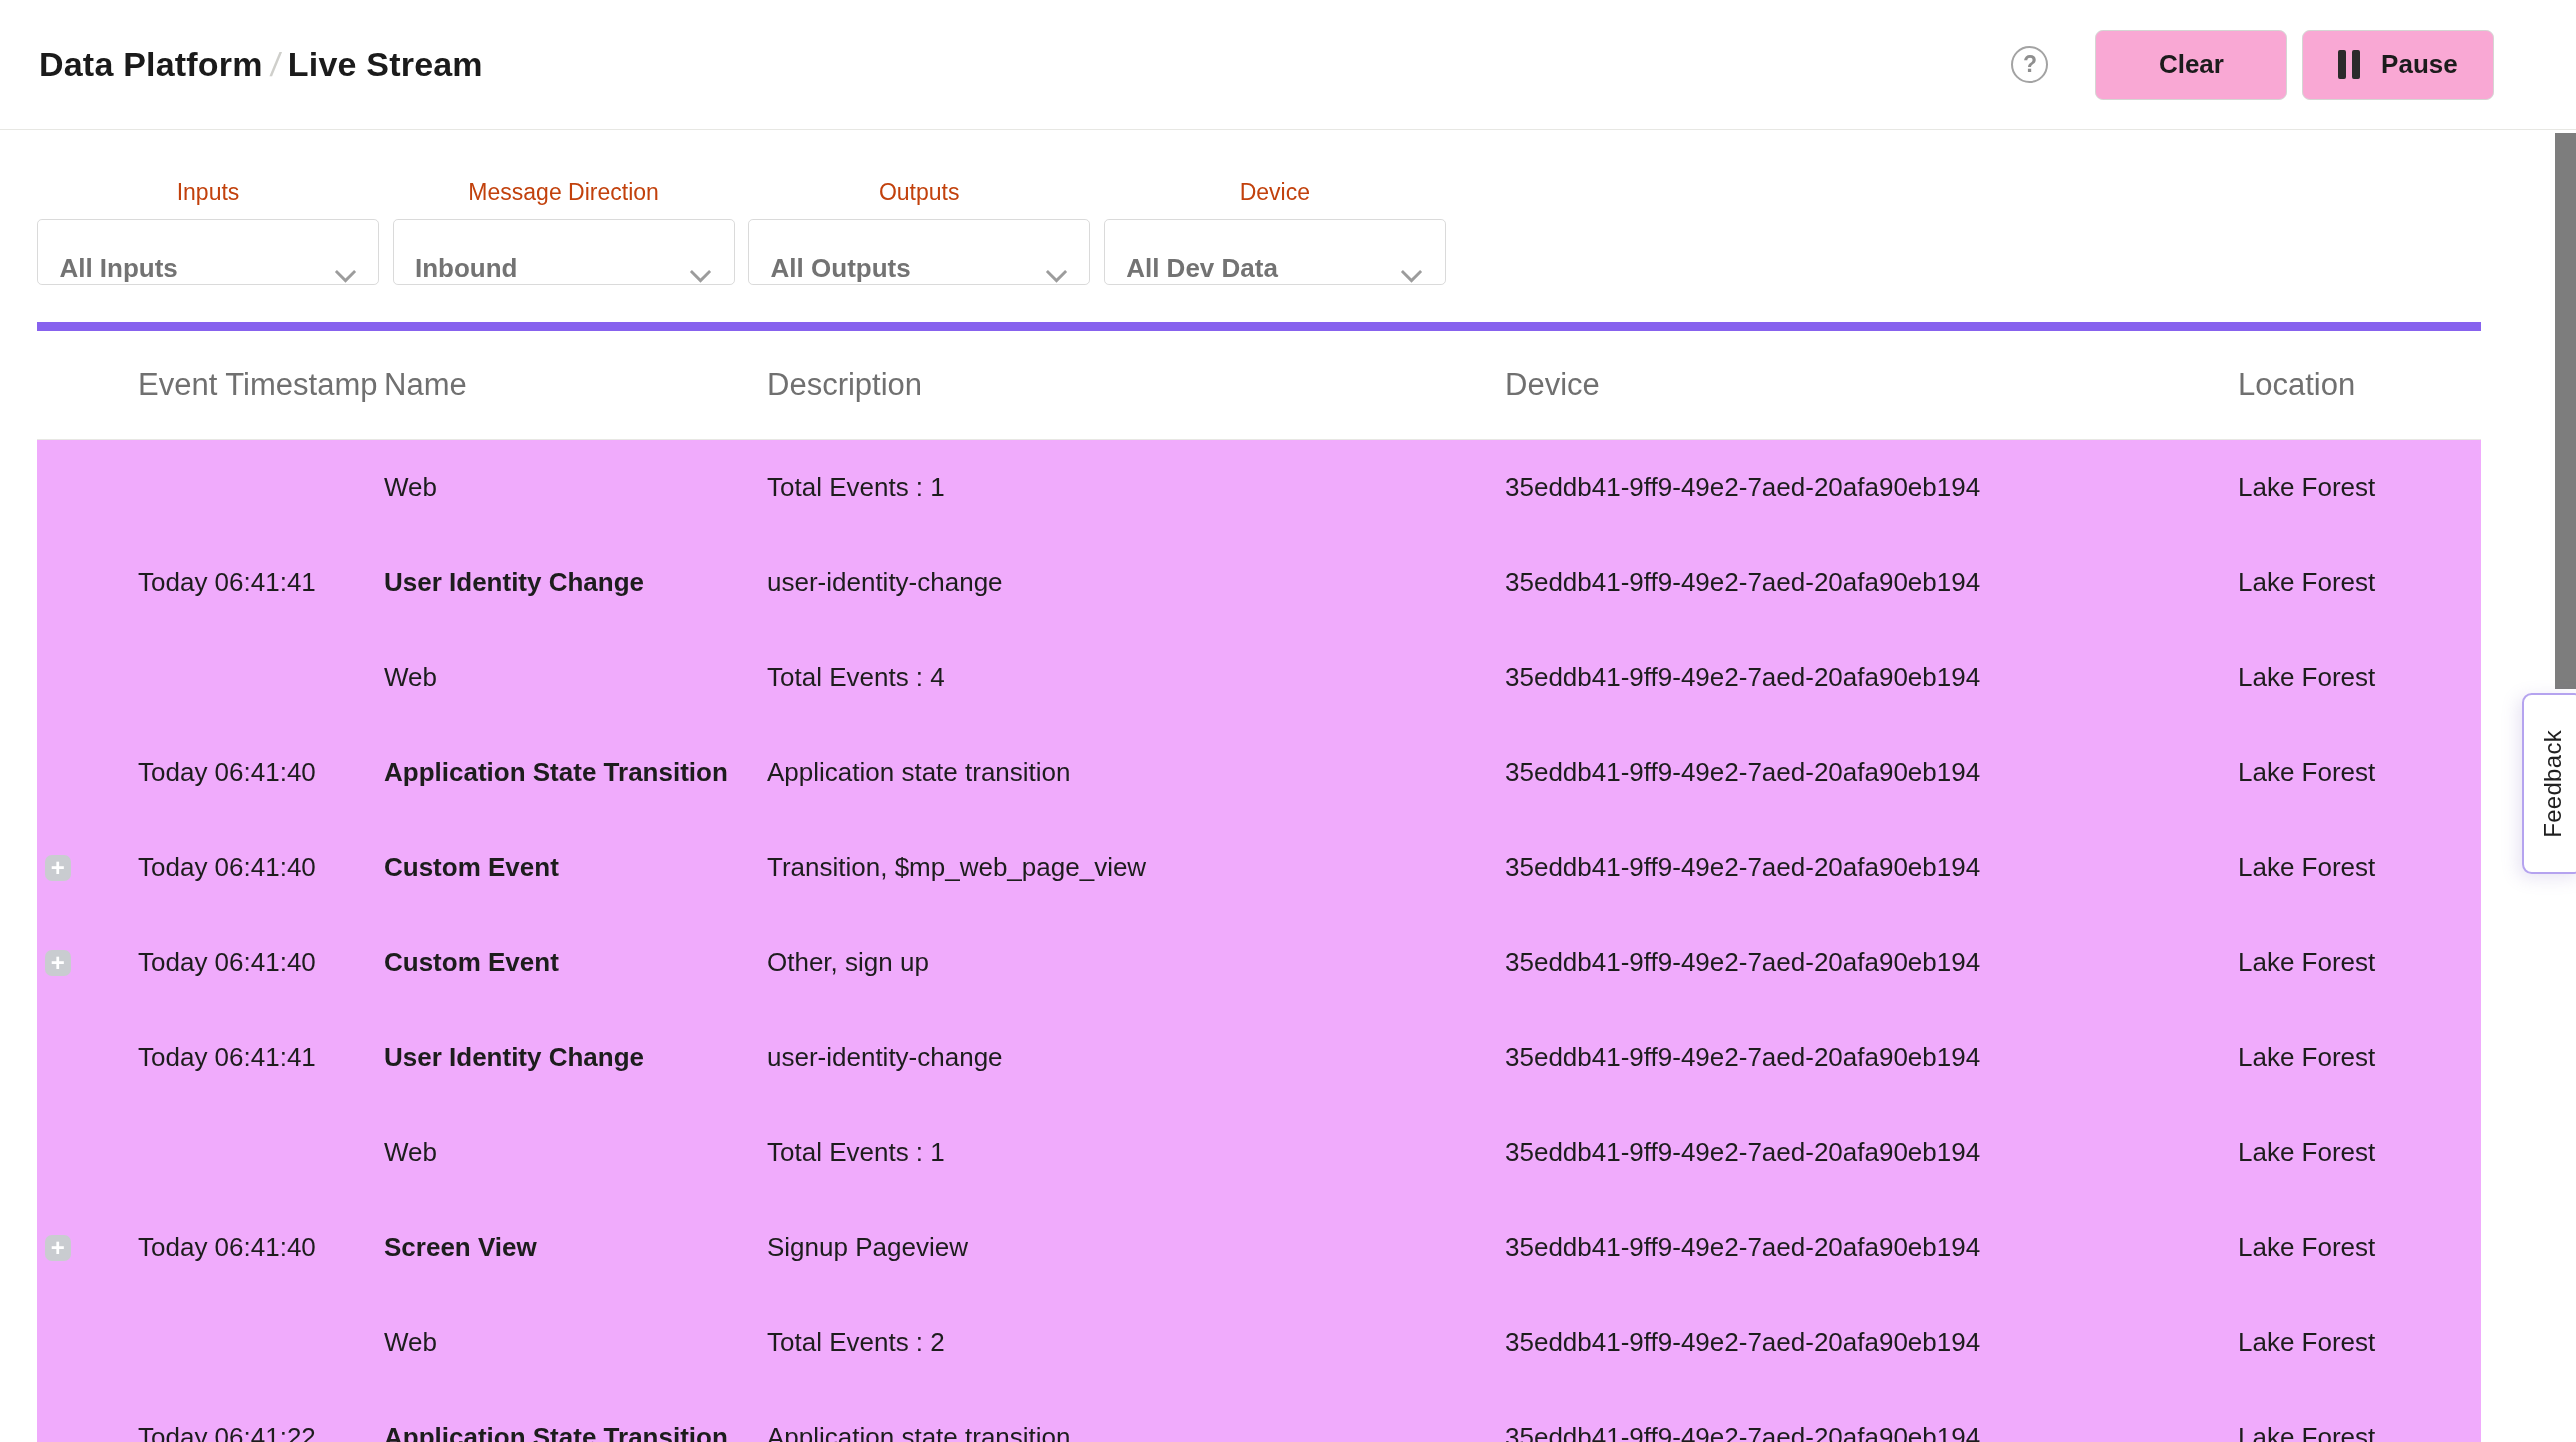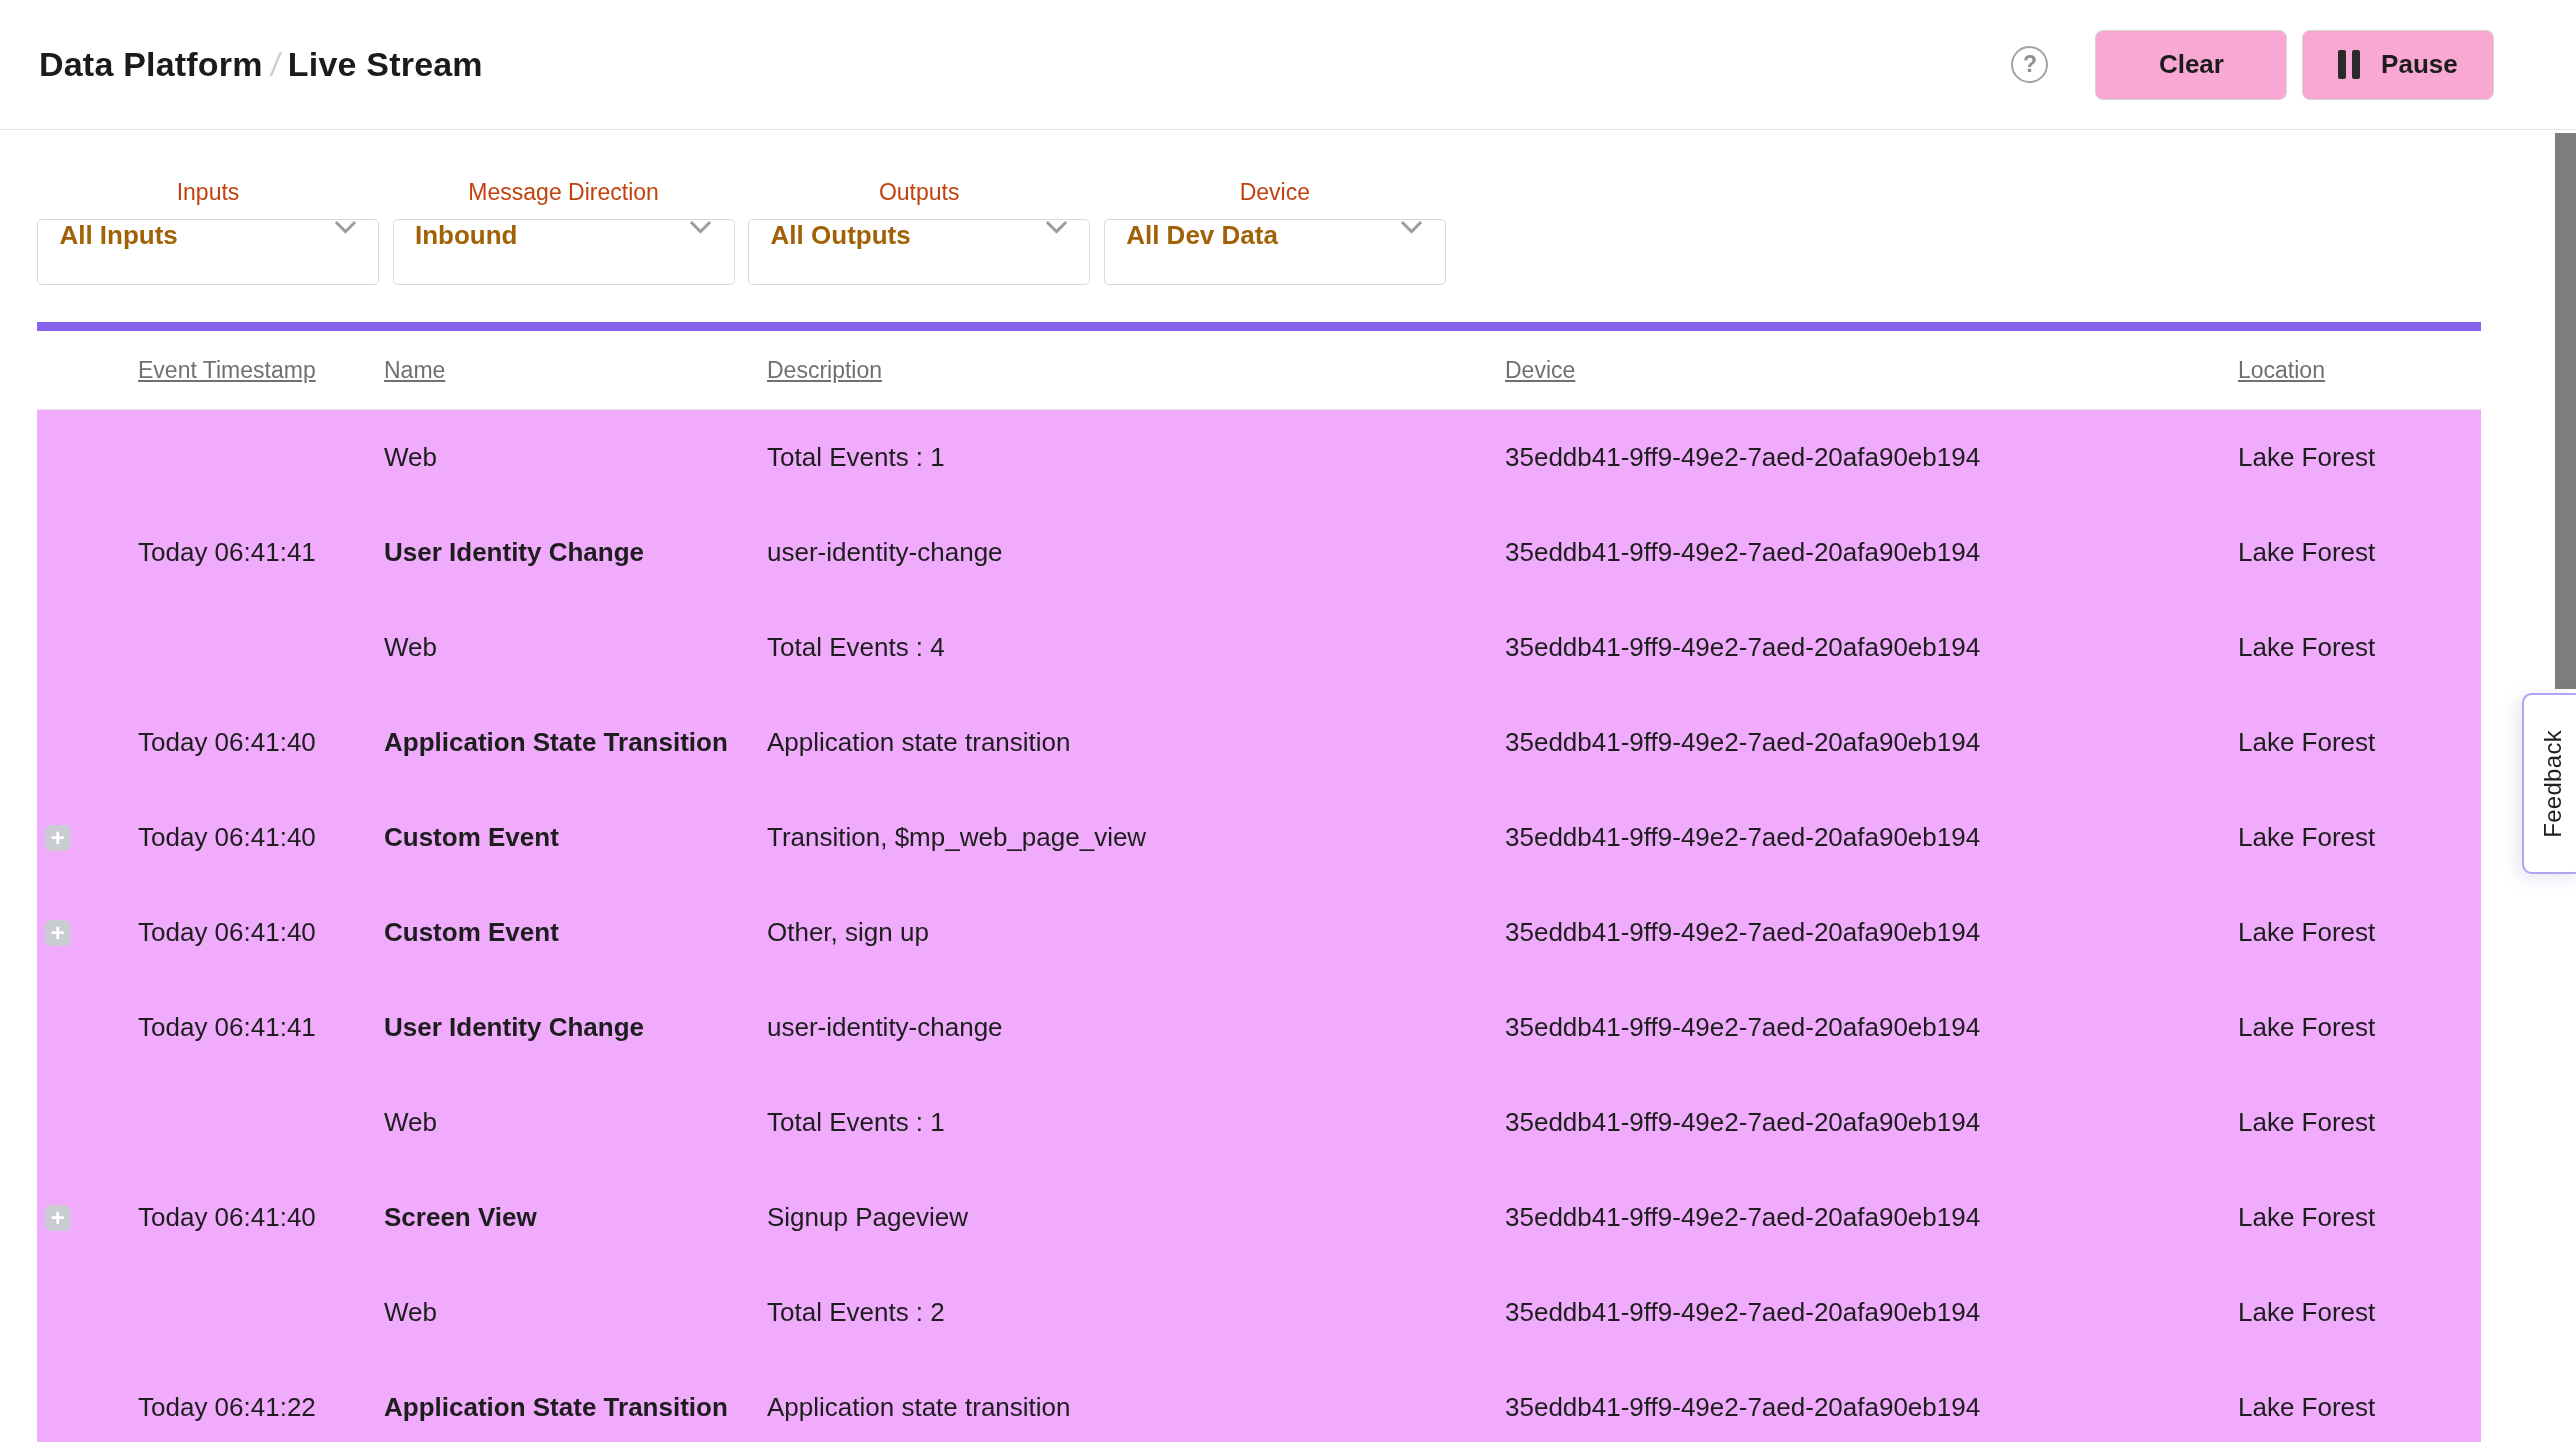--- a/index.html
+++ b/index.html
@@ -20,31 +20,31 @@
     border-radius:7.8px; font-family:inherit; font-size:26px; font-weight:700; color:#1c1c1c;
     display:flex; align-items:center; justify-content:center; gap:21.4px; cursor:pointer; }
   .btn + .btn { margin-left:14.6px; }
   .pause-glyph { display:flex; gap:5.8px; }
   .pause-glyph i { display:block; width:7.8px; height:29px; background:#2b2b2b; border-radius:1.9px; }
 
   
   .filters { display:flex; gap:13.6px; padding:49px 0 0 37px; }
   .filter-label { font-size:23px; color:#c2410c; margin-bottom:12.6px;text-align:center; }
   .select { width:342px; height:66px; border:1.9px solid #dadada; border-radius:4.9px;
-    display:flex; align-items:flex-start; justify-content:space-between; padding:0 21.4px;
-    font-size:26px; font-weight:700; color:#a16207; background:#fff; cursor:pointer; }
+    display:flex; align-items:flex-end; justify-content:space-between; padding:0 21.4px;
+    font-size:26px; font-weight:700; color:#737373; background:#fff; cursor:pointer; }
 
   
   .accent-bar { margin:37px 0 0 37px; width:2444px; height:9.7px; background:#8762EE; }
 
   
   .table { margin-left:37px; width:2444px; }
   .thead, .tr { display:grid; grid-template-columns:101px 246px 383px 738px 733px 244px;
     align-items:center; }
-  .thead { height:79px; border-bottom:1.9px solid #e7e7e3; color:#707070; font-size:23px;text-decoration:underline; }
+  .thead { height:109px; border-bottom:1.9px solid #e7e7e3; color:#707070; font-size:31px; }
   .tr { height:95px; font-size:26px; color:#1d1d1d; background:#f0abfc; }
   .td, .th { overflow:hidden; white-space:nowrap; padding-right:13.6px; }
   .cell-name.bold { font-weight:700; }
   .plus { width:26px; height:26px; margin-left:7.8px; background:#c9ccd0; border-radius:6.8px;
     color:#fff; display:flex; align-items:center; justify-content:center;
     font-size:24px; font-weight:700; line-height:1; cursor:pointer; }
 
   
   .scrollbar { position:absolute; top:133px; right:0; width:21.4px; height:556px;
     background:#7d7d7d; }

